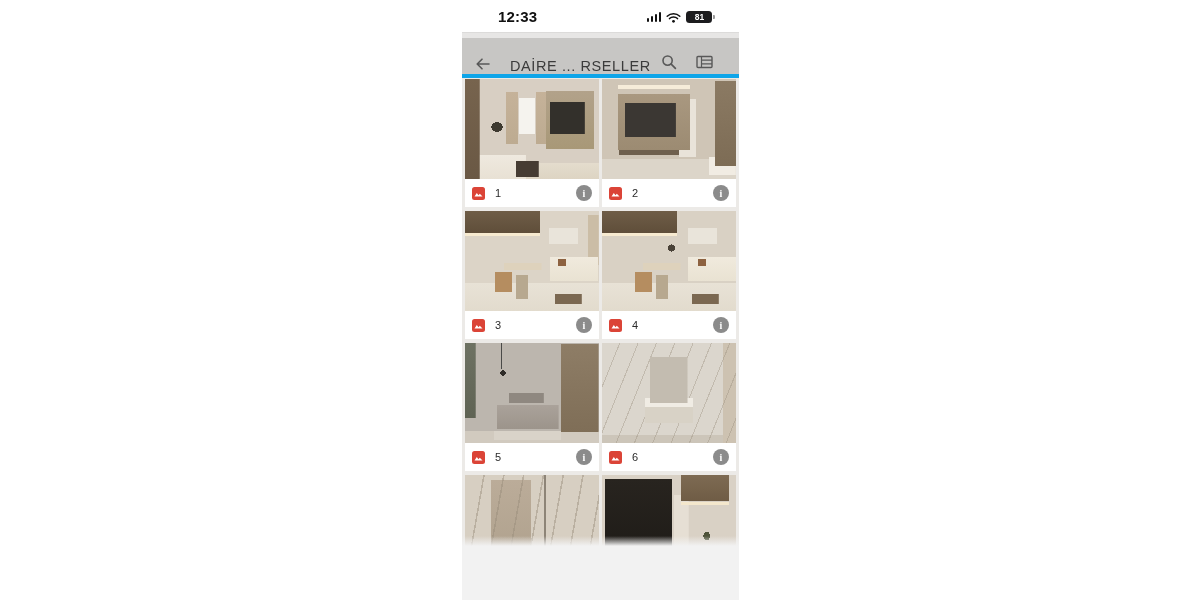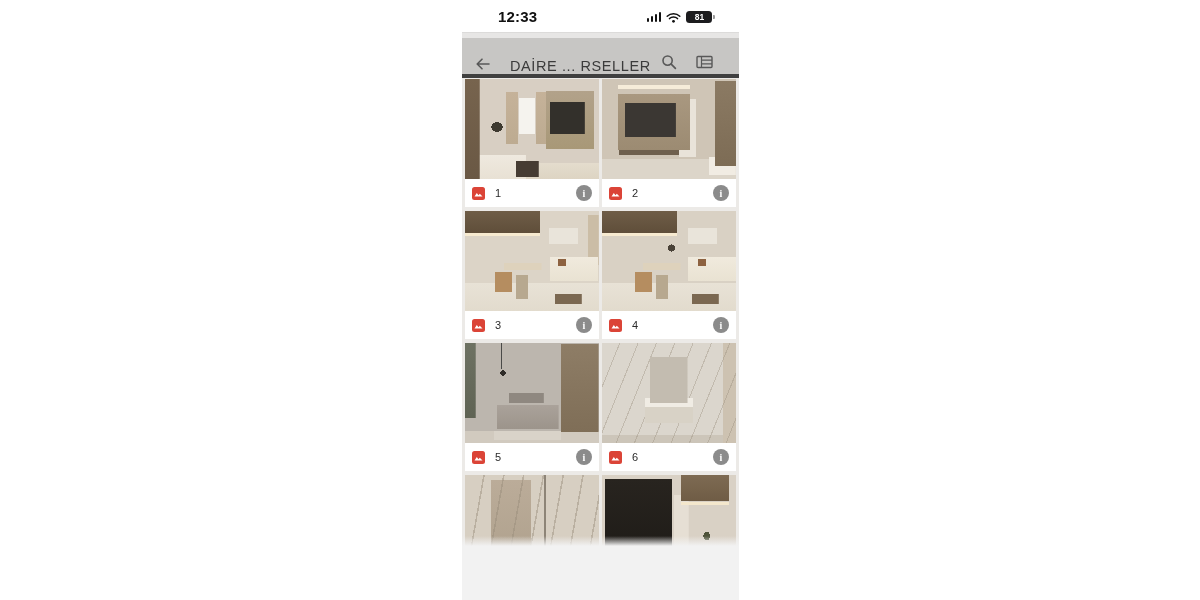--- a/index.html
+++ b/index.html
@@ -1,17 +1,17 @@
 <!DOCTYPE html>
 <html><head>
 <meta charset="utf-8">
 <style>
   html,body{margin:0;padding:0;background:#ffffff;width:1200px;height:600px;overflow:hidden;
     font-family:"Liberation Sans","DejaVu Sans",sans-serif;}
-  .phone{position:absolute;left:462px;top:0;width:277px;height:600px;background:#404040;overflow:hidden;}
+  .phone{position:absolute;left:462px;top:0;width:277px;height:600px;background:#0ea5e9;overflow:hidden;}
 
   
   .statusbar{position:absolute;top:0;left:0;width:277px;height:32px;background:#ffffff;
     display:flex;align-items:center;justify-content:space-between;padding:0 0;box-sizing:border-box;}
   .sb-time{margin-left:36px;font-size:15px;font-weight:700;color:#111;letter-spacing:.2px;}
   .sb-right{display:flex;align-items:center;gap:5px;margin-right:24px;margin-top:2px;}
   .sig{display:flex;align-items:flex-end;gap:1.5px;height:10px;}
   .sig i{display:block;width:2.5px;background:#111;border-radius:1px;}
   .sig i:nth-child(1){height:4px}.sig i:nth-child(2){height:6px}
   .sig i:nth-child(3){height:8px}.sig i:nth-child(4){height:10px}

